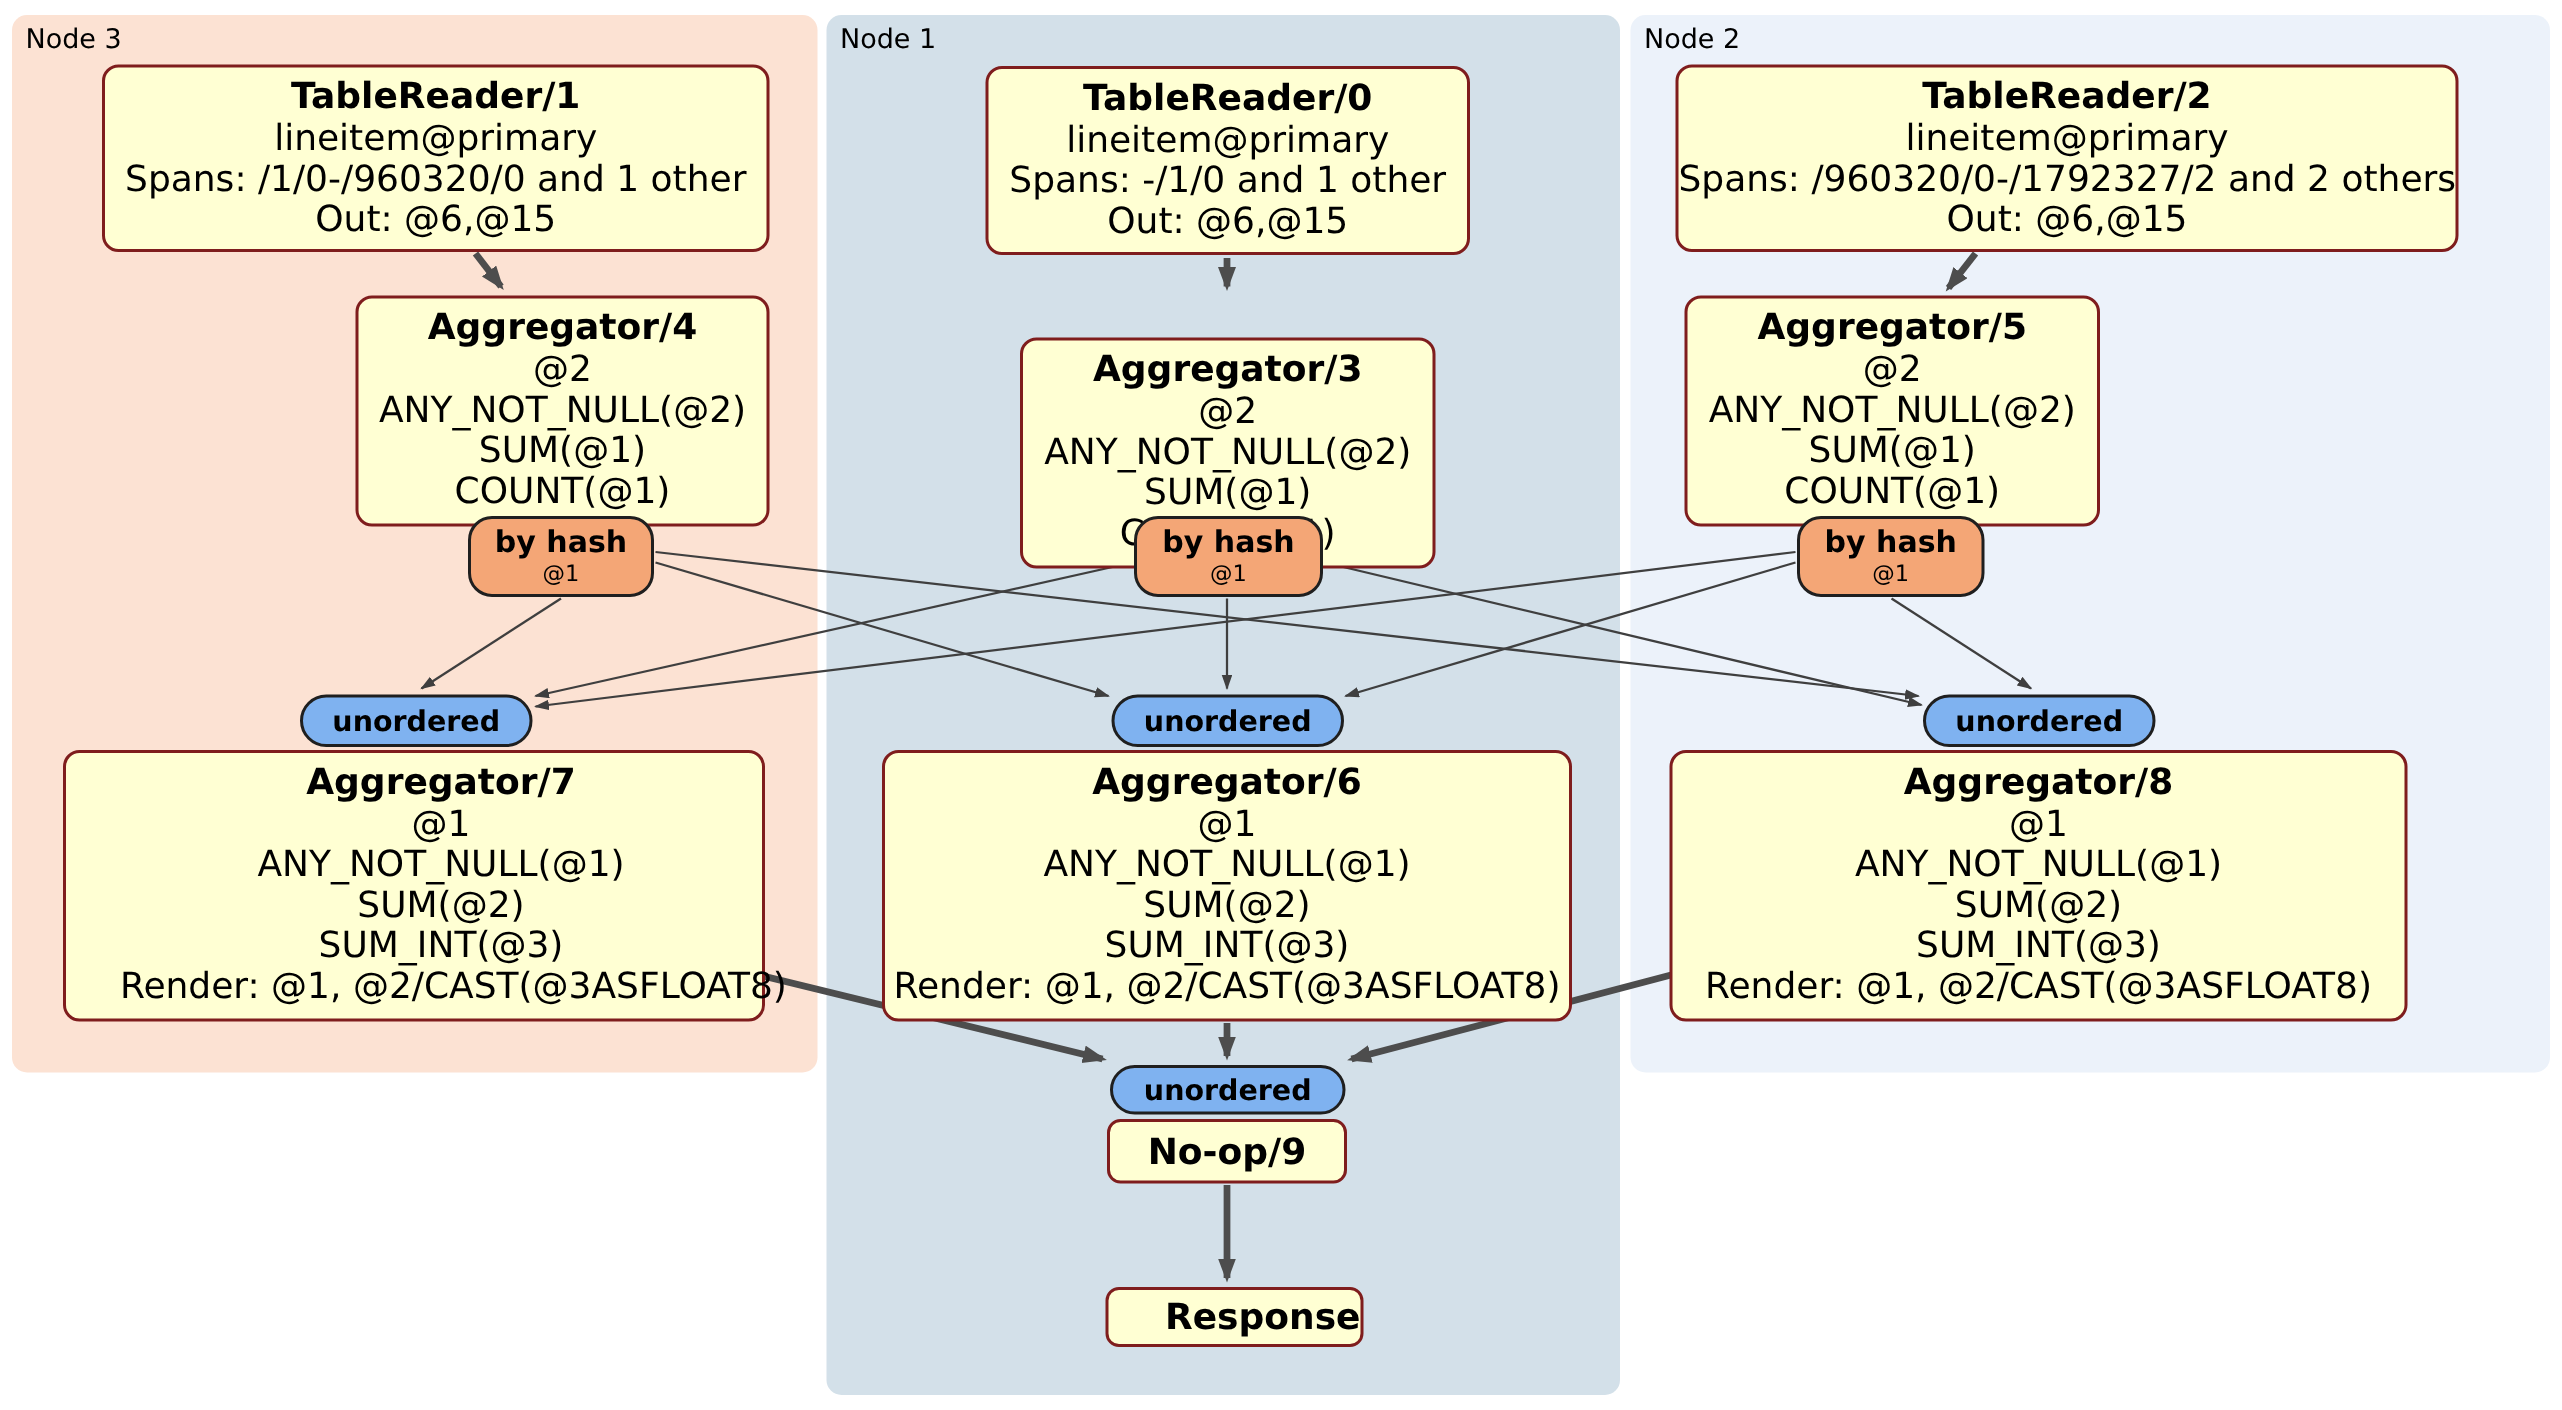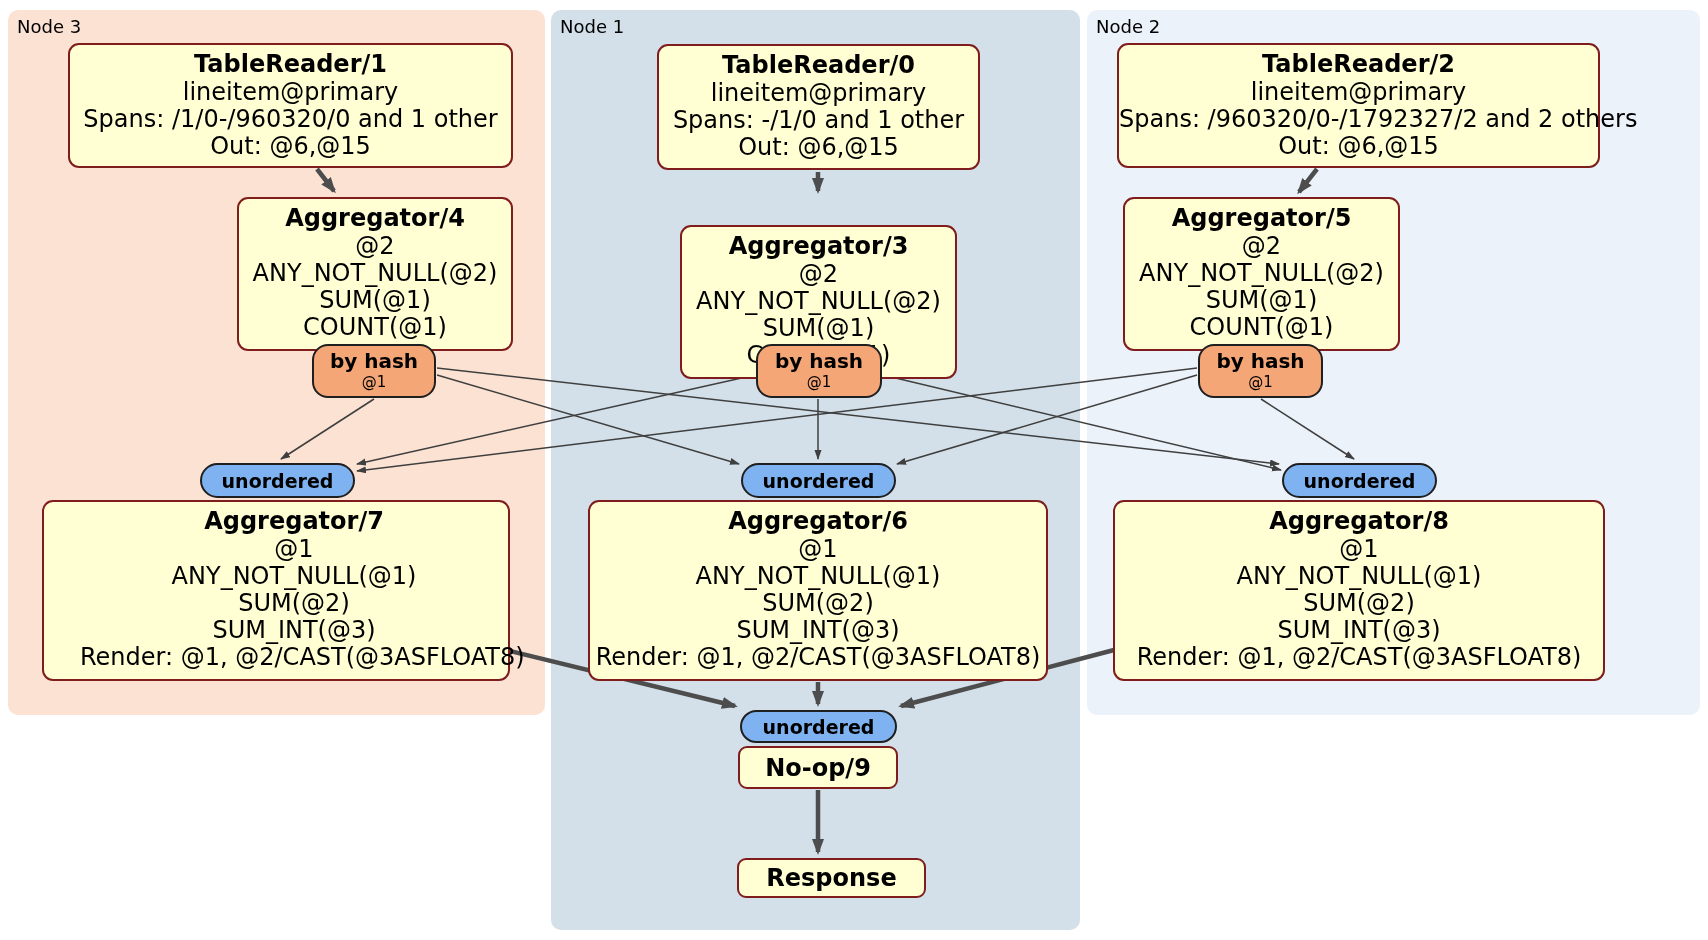--- a/index.html
+++ b/index.html
@@ -81,21 +81,21 @@
     <div class="proc-line">lineitem@primary</div>
     <div class="proc-line">Spans: /1/0-/960320/0 and 1 other</div>
     <div class="proc-line">Out: @6,@15</div>
   </div>
   <div class="proc" style="left:657px;top:44px;width:323px;height:126px;">
     <div class="proc-title">TableReader/0</div>
     <div class="proc-line">lineitem@primary</div>
     <div class="proc-line">Spans: -/1/0 and 1 other</div>
     <div class="proc-line">Out: @6,@15</div>
   </div>
-  <div class="proc" style="left:1117px;top:43px;width:483px;height:125px;">
+  <div class="proc" style="left:1117px;top:43px;width:522px;height:125px;">
     <div class="proc-title">TableReader/2</div>
     <div class="proc-line">lineitem@primary</div>
     <div class="proc-line">Spans: /960320/0-/1792327/2 and 2 others</div>
     <div class="proc-line">Out: @6,@15</div>
   </div>
 
   <div class="proc" style="left:237px;top:197px;width:276px;height:154px;">
     <div class="proc-title">Aggregator/4</div>
     <div class="proc-line">@2</div>
     <div class="proc-line">ANY_NOT_NULL(@2)</div>
@@ -164,17 +164,17 @@
     <div class="proc-line">SUM_INT(@3)</div>
     <div class="proc-line">Render: @1, @2/CAST(@3ASFLOAT8)</div>
   </div>
 
   <div class="sync" style="left:740px;top:710px;width:157px;height:33px;">
     <span>unordered</span>
   </div>
   <div class="proc small" style="left:738px;top:746px;width:160px;height:43px;">
     <div class="proc-title">No-op/9</div>
   </div>
-  <div class="proc small" style="left:737px;top:858px;width:189px;height:40px;">
+  <div class="proc small" style="left:737px;top:858px;width:172px;height:40px;justify-content:flex-end;">
     <div class="proc-title">Response</div>
   </div>
 
 </div>
 
 </body></html>

